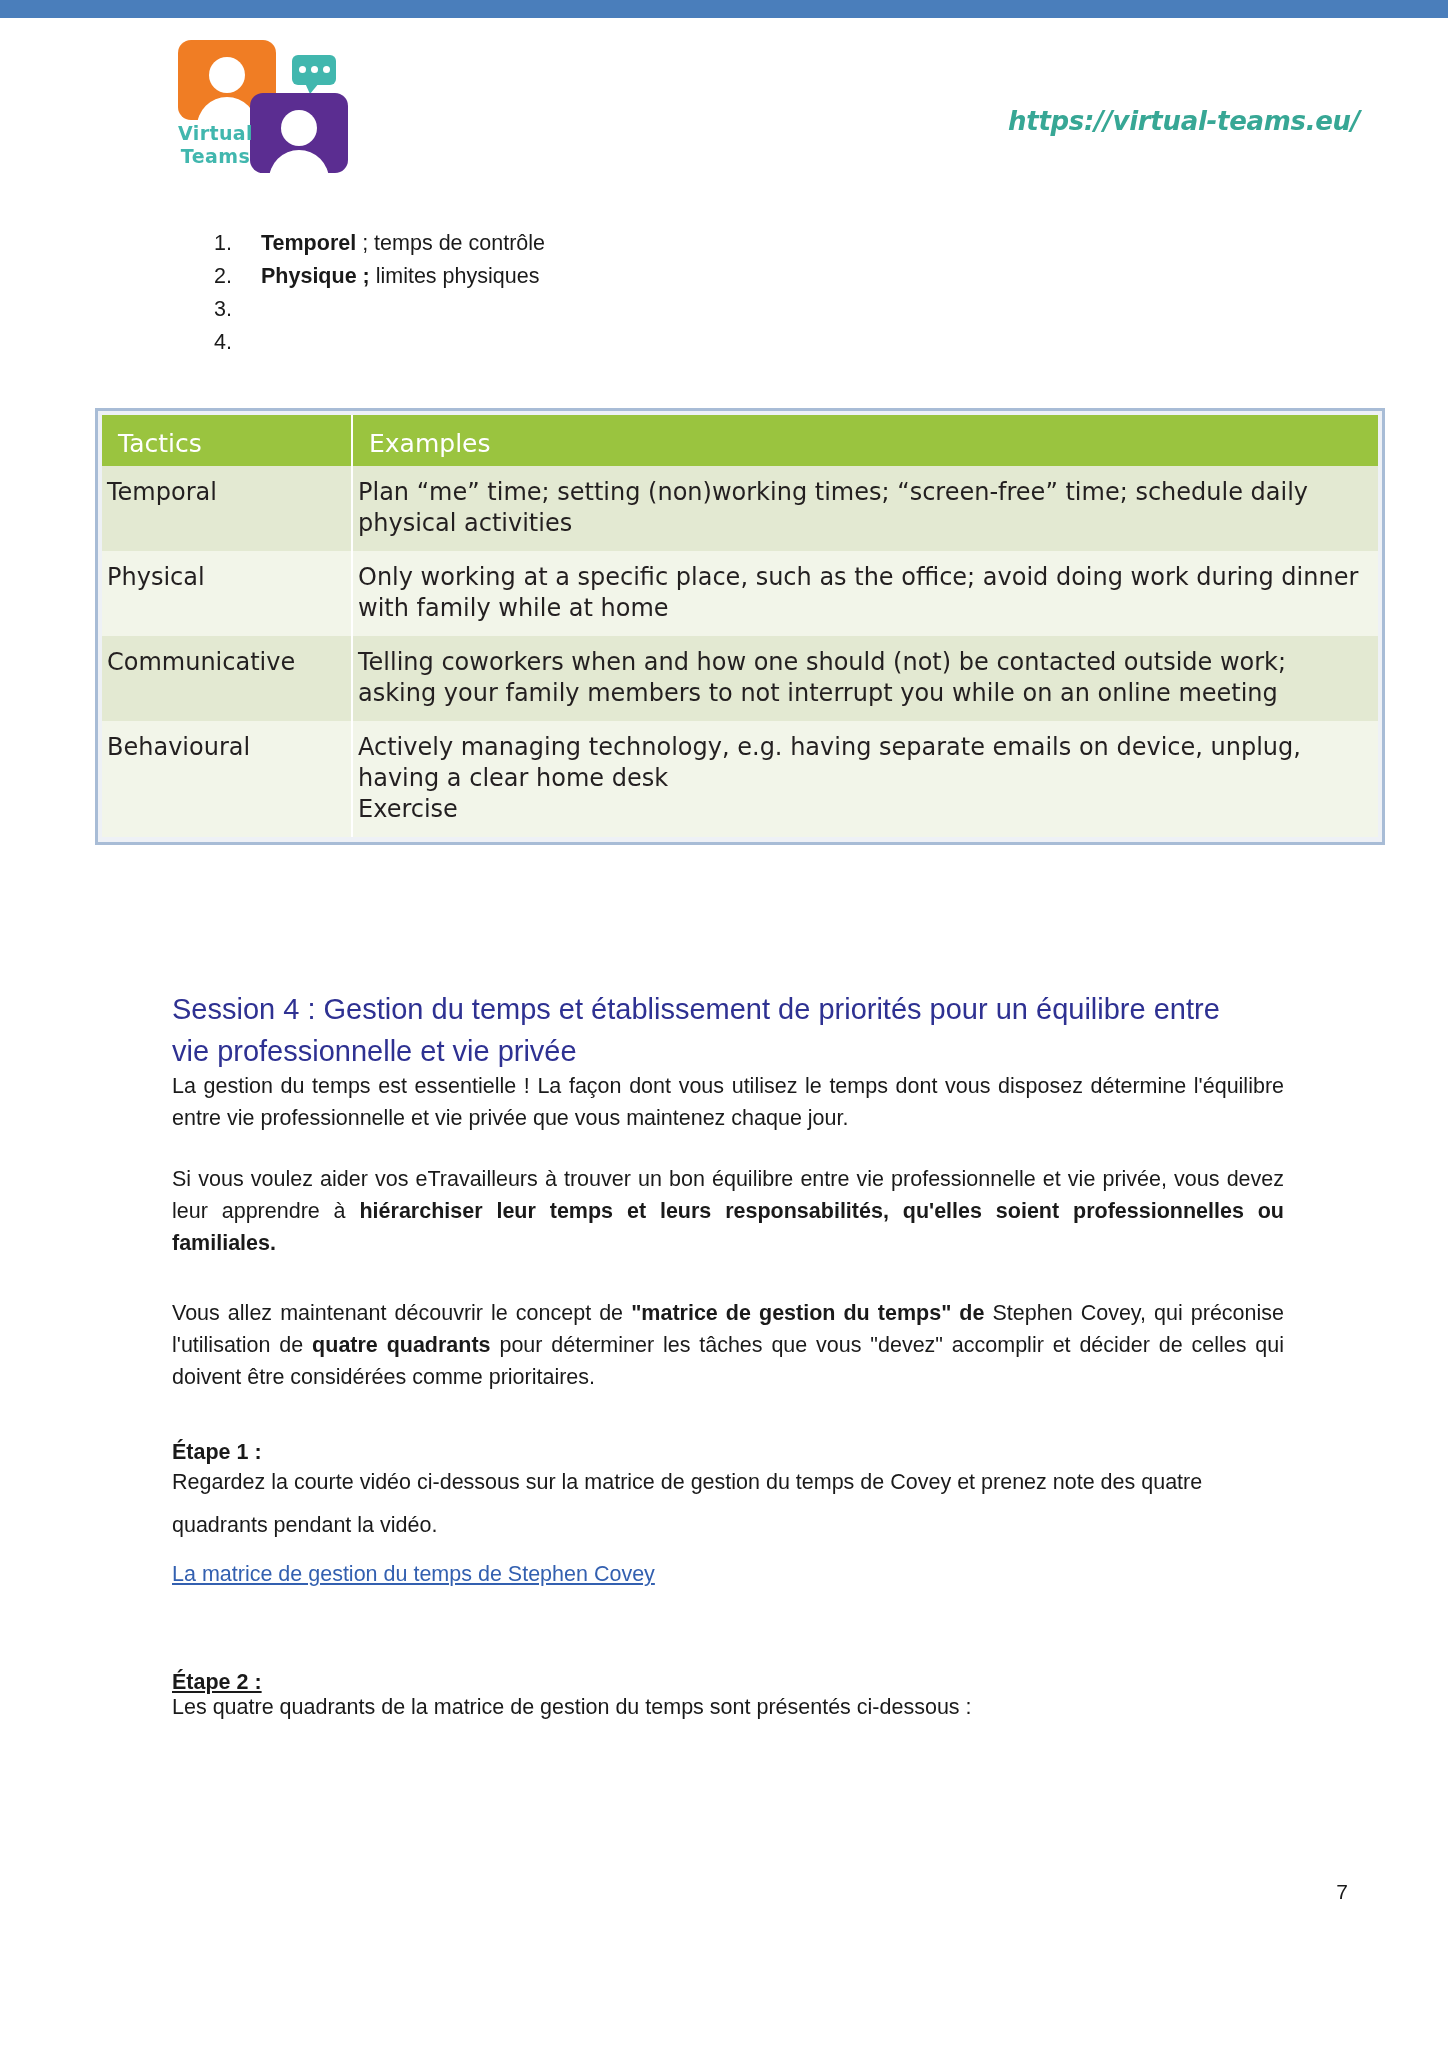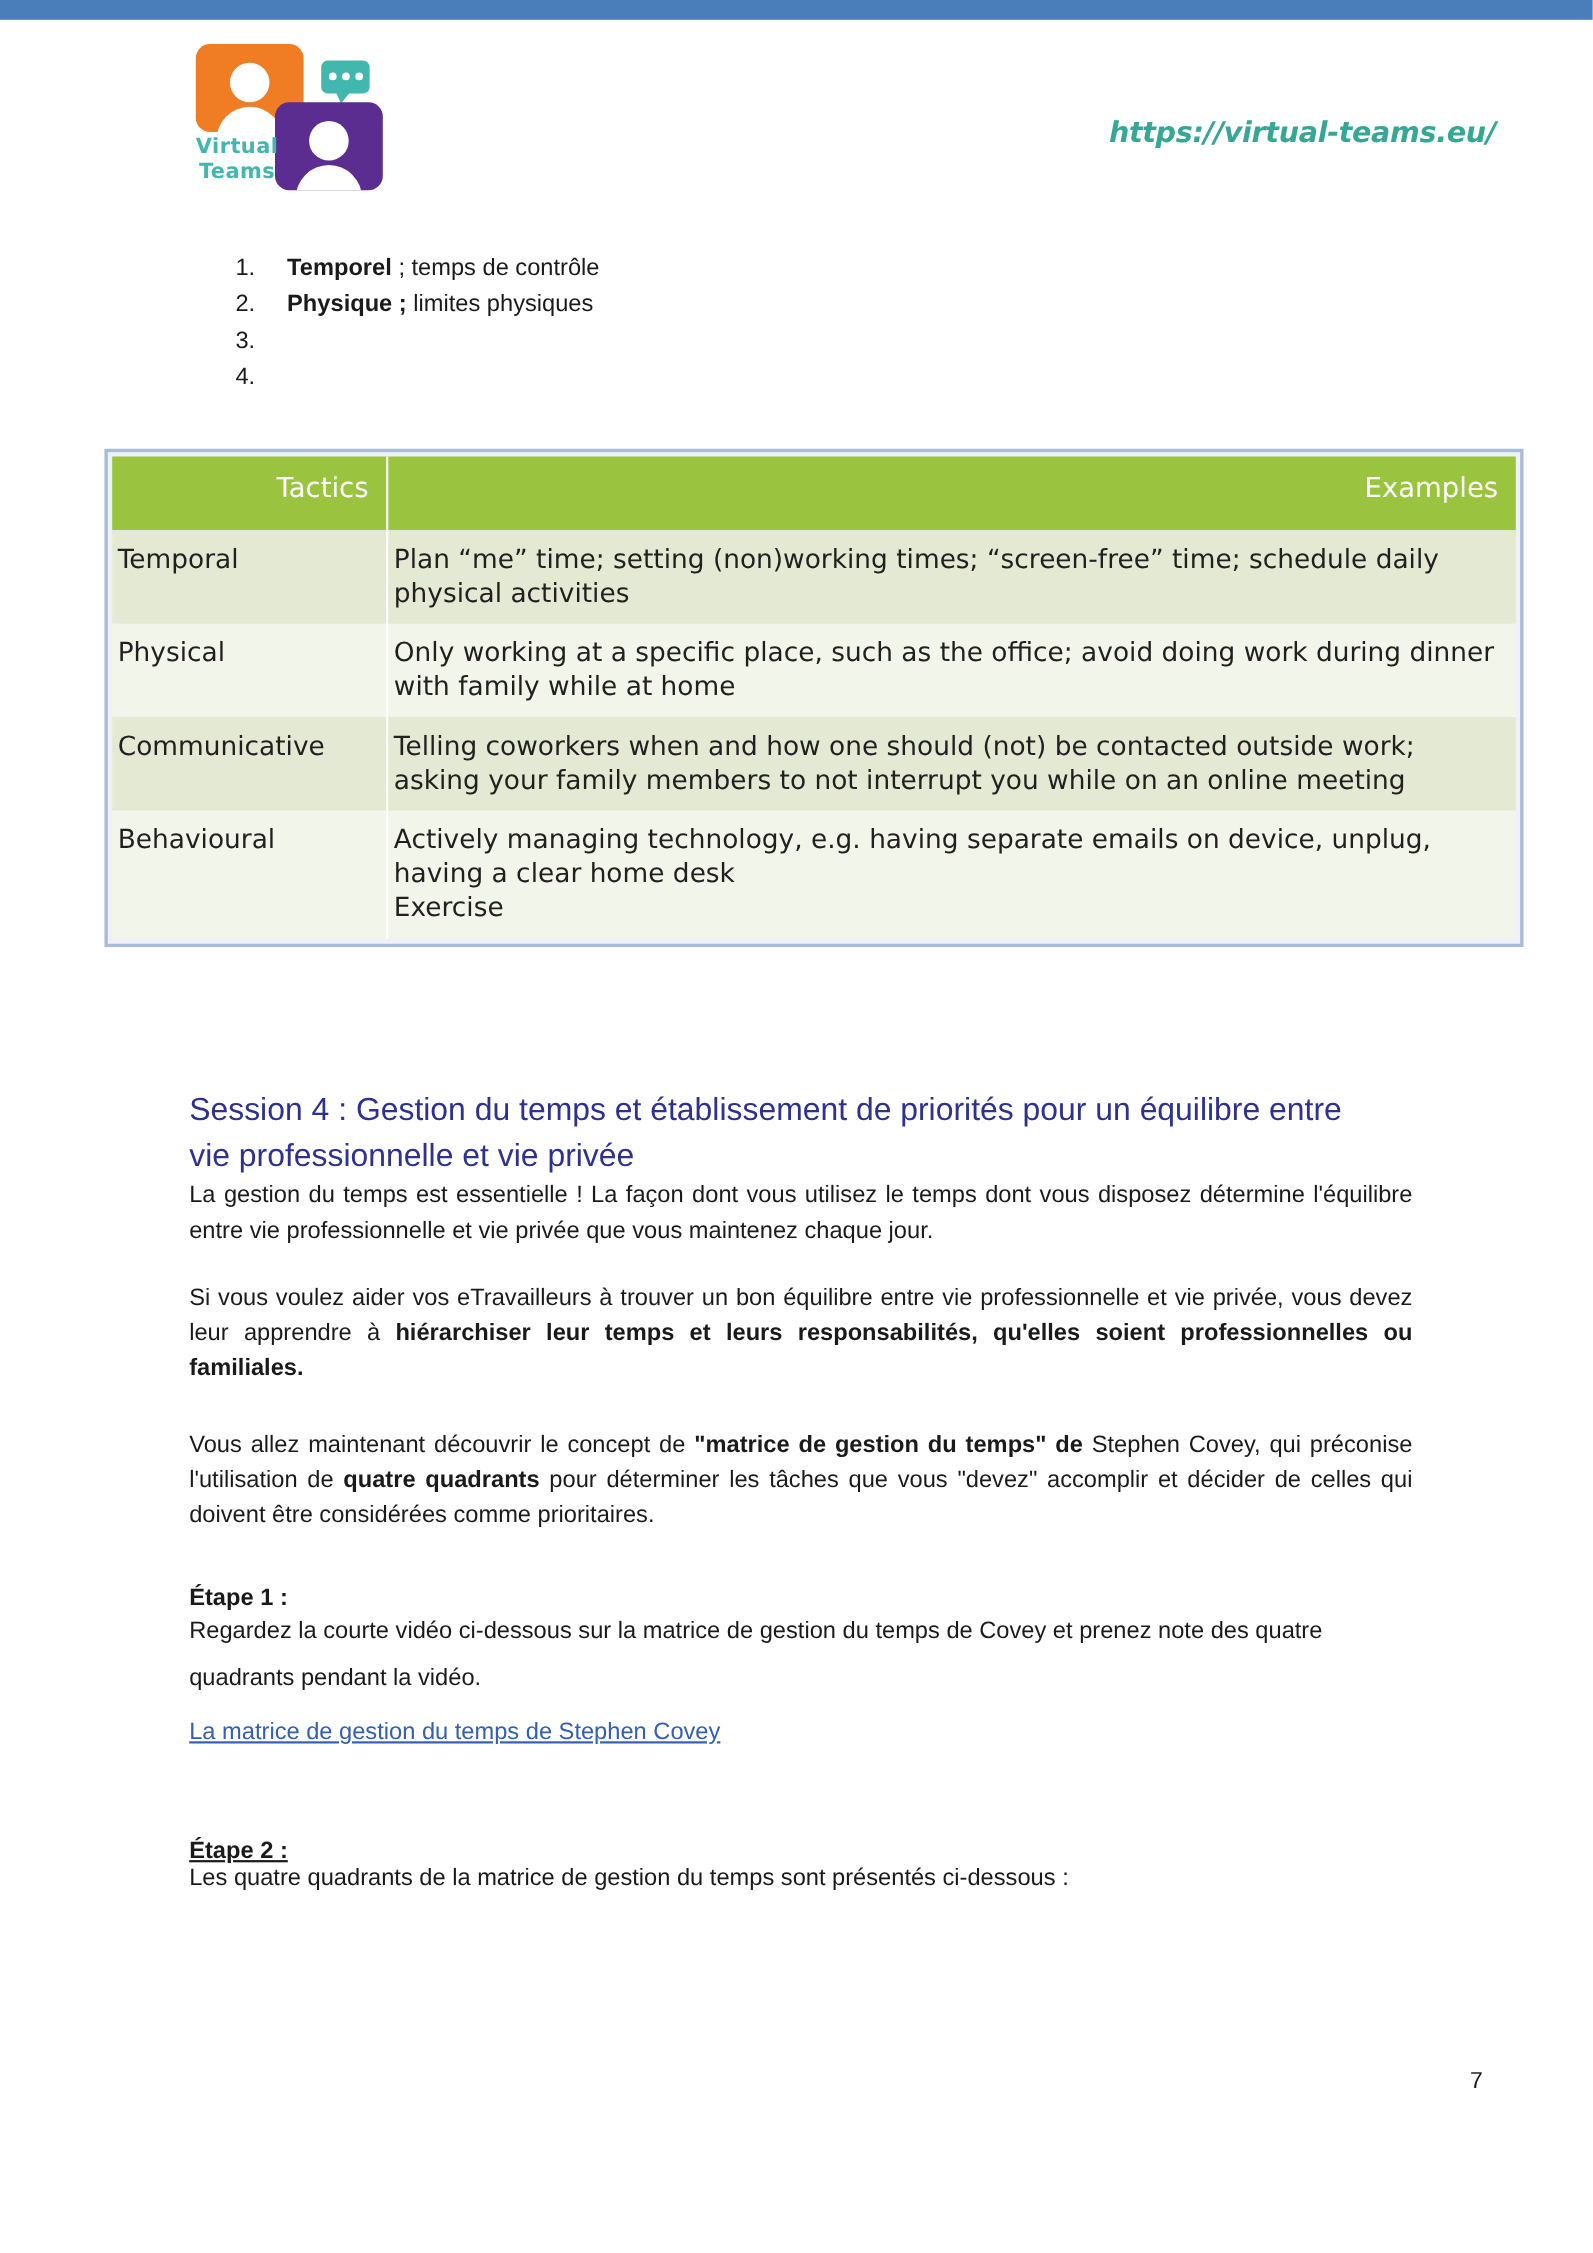--- a/index.html
+++ b/index.html
@@ -180,24 +180,24 @@
   }
   table.tactics {
     width: 100%;
     border-collapse: collapse;
     table-layout: fixed;
     font-family: "DejaVu Sans", sans-serif;
   }
   table.tactics th {
     background: #9ac43f;
     color: #ffffff;
-    text-align: right;
+    text-align: left;
     font-size: 25px;
     font-weight: normal;
-    padding: 14px 16px 24px 16px;
+    padding: 14px 16px 8px 16px;
     vertical-align: top;
     border-right: 2px solid #ffffff;
   }
   table.tactics th:last-child { border-right: none; }
   table.tactics td {
     font-size: 24px;
     line-height: 31px;
     padding: 11px 16px 12px 5px;
     vertical-align: top;
     color: #231f20;

